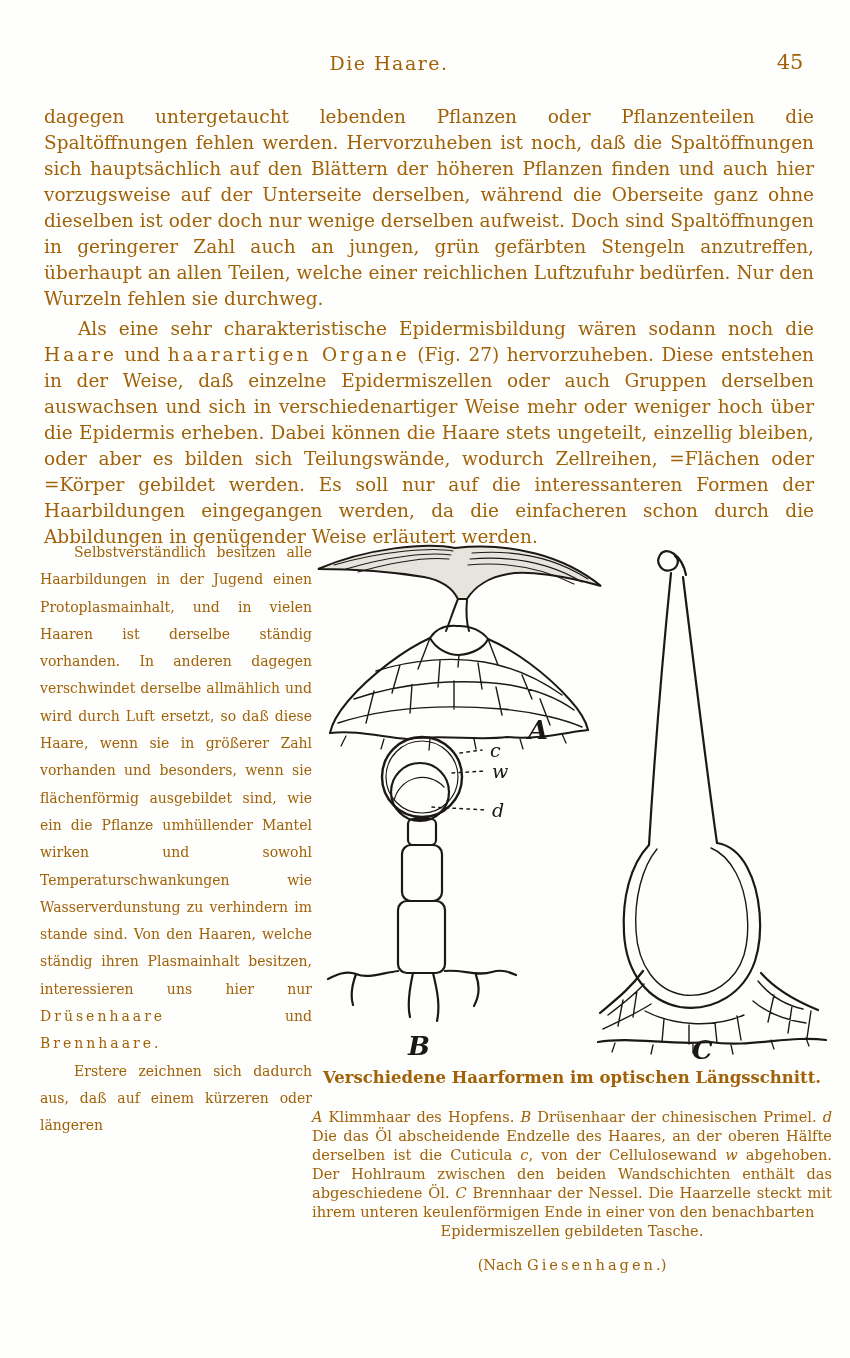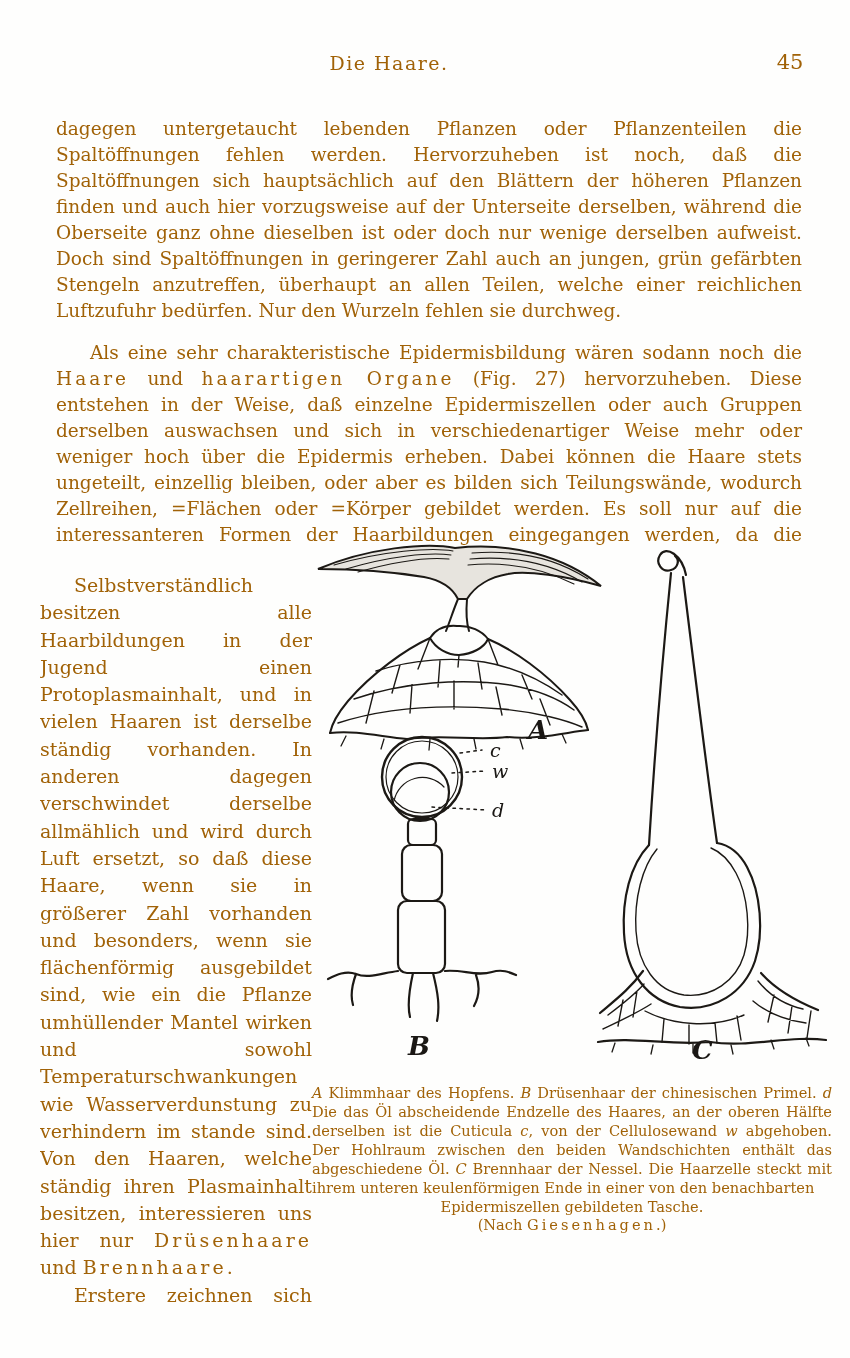--- a/index.html
+++ b/index.html
@@ -13,25 +13,25 @@
     font-size:19px;letter-spacing:1.5px;
   }
   .page-number{
     position:absolute;top:50px;left:760px;width:60px;text-align:center;
     font-size:21px;
   }
   .body-text{
     position:absolute;top:100px;left:40px;width:778px;height:448px;
     font-size:18.5px;line-height:26px;text-align:justify;overflow:hidden;
   }
-  .para{margin:16px;}
+  .para{margin:4px;}
   .para.indented{text-indent:34px;}
   .left-col{
-    position:absolute;top:572px;left:40px;width:272px;height:730px;
-    font-size:19px;line-height:27.3px;text-align:justify;overflow:hidden;
+    position:absolute;top:539px;left:40px;width:272px;height:730px;
+    font-size:14px;line-height:27.3px;text-align:justify;overflow:hidden;
   }
   .left-col .para{margin:0;}
   .sperr{letter-spacing:3px;}
   .ital{font-style:italic;}
   .figure-block{
     position:absolute;top:543px;left:312px;width:520px;
   }
   .figure-art{display:block;width:520px;height:520px;}
   .fig-number{
     margin-top:3px;text-align:center;font-size:16px;letter-spacing:.5px;
@@ -39,21 +39,21 @@
   .fig-caption-title{
     margin-top:5px;text-align:center;font-size:16.5px;font-weight:bold;
   }
   .fig-caption-body{
     margin-top:20px;font-size:14.6px;line-height:19px;text-align:justify;
   }
   .fig-caption-lastline{
     font-size:14.6px;line-height:19px;text-align:center;
   }
   .fig-credit{
-    margin-top:0;font-size:14.6px;text-align:center;
+    margin-top:16px;font-size:14.6px;text-align:center;
   }
   .svg-label{font-family:"DejaVu Serif", serif;font-style:italic;font-weight:bold;font-size:26px;fill:#1a1714;}
   .svg-label-sm{font-family:"DejaVu Serif", serif;font-style:italic;font-size:19px;fill:#1a1714;}
 </style>
 </head>
 <body>
 
 <div class="page">
 
   <div class="header-title">Die Haare.</div>
@@ -106,18 +106,19 @@
         <path d="M337,302 C318,322 310,356 312,390 C314,430 336,458 368,464 C402,469 432,450 443,418 C452,390 449,350 435,324 C427,309 417,302 405,300"></path>
         <path stroke-width="1.4" d="M345,306 C330,324 322,356 324,388 C326,422 344,448 372,452 C400,455 424,438 432,412 C439,388 436,352 424,330 C417,317 409,309 399,305"></path>
         <path d="M288,470 C302,458 318,446 331,428 M449,430 C464,447 484,458 506,467"></path>
         <path d="M286,499 C320,493 358,503 398,499 C438,505 478,492 514,497"></path>
         <path stroke-width="1.3" d="M303,500 l-3,9 M341,502 l-2,9 M381,501 l0,9 M419,502 l2,9 M459,497 l3,9 M494,495 l3,8"></path>
         <path stroke-width="1.4" d="M296,472 C312,460 324,450 332,441 M291,486 C310,477 327,469 339,461 M311,457 L306,483 M325,448 L321,474 M333,468 C360,482 400,486 432,472 M352,476 L350,499 M377,482 L377,501 M403,480 L405,500 M425,473 L429,497 M446,438 C458,453 473,462 491,466 M441,458 C455,470 473,477 494,480 M462,452 L456,479 M480,463 L476,490 M499,468 L495,495"></path>
         <text class="svg-label" x="380" y="516" stroke="none" fill="#1a1714">C</text>
       </g>
     </svg>
 
+    <div class="fig-caption-title">Verschiedene Haarformen im optischen Längsschnitt.</div>
     <div class="fig-caption-body"><span class="ital">A</span><span> Klimmhaar des Hopfens.  </span><span class="ital">B</span><span> Drüsenhaar der chinesischen Primel.  </span><span class="ital">d</span><span> Die das Öl abscheidende Endzelle des Haares, an der oberen Hälfte derselben ist die Cuticula </span><span class="ital">c</span><span>, von der Cellulosewand </span><span class="ital">w</span><span> abgehoben.  Der Hohlraum zwischen den beiden Wandschichten enthält das abgeschiedene Öl.  </span><span class="ital">C</span><span> Brennhaar der Nessel.  Die Haarzelle steckt mit ihrem unteren keulenförmigen Ende in einer von den benachbarten</span></div>
     <div class="fig-caption-lastline">Epidermiszellen gebildeten Tasche.</div>
     <div class="fig-credit"><span>(Nach </span><span class="sperr">Giesenhagen</span><span>.)</span></div>
   </div>
 
 </div>
 
 </body></html>

